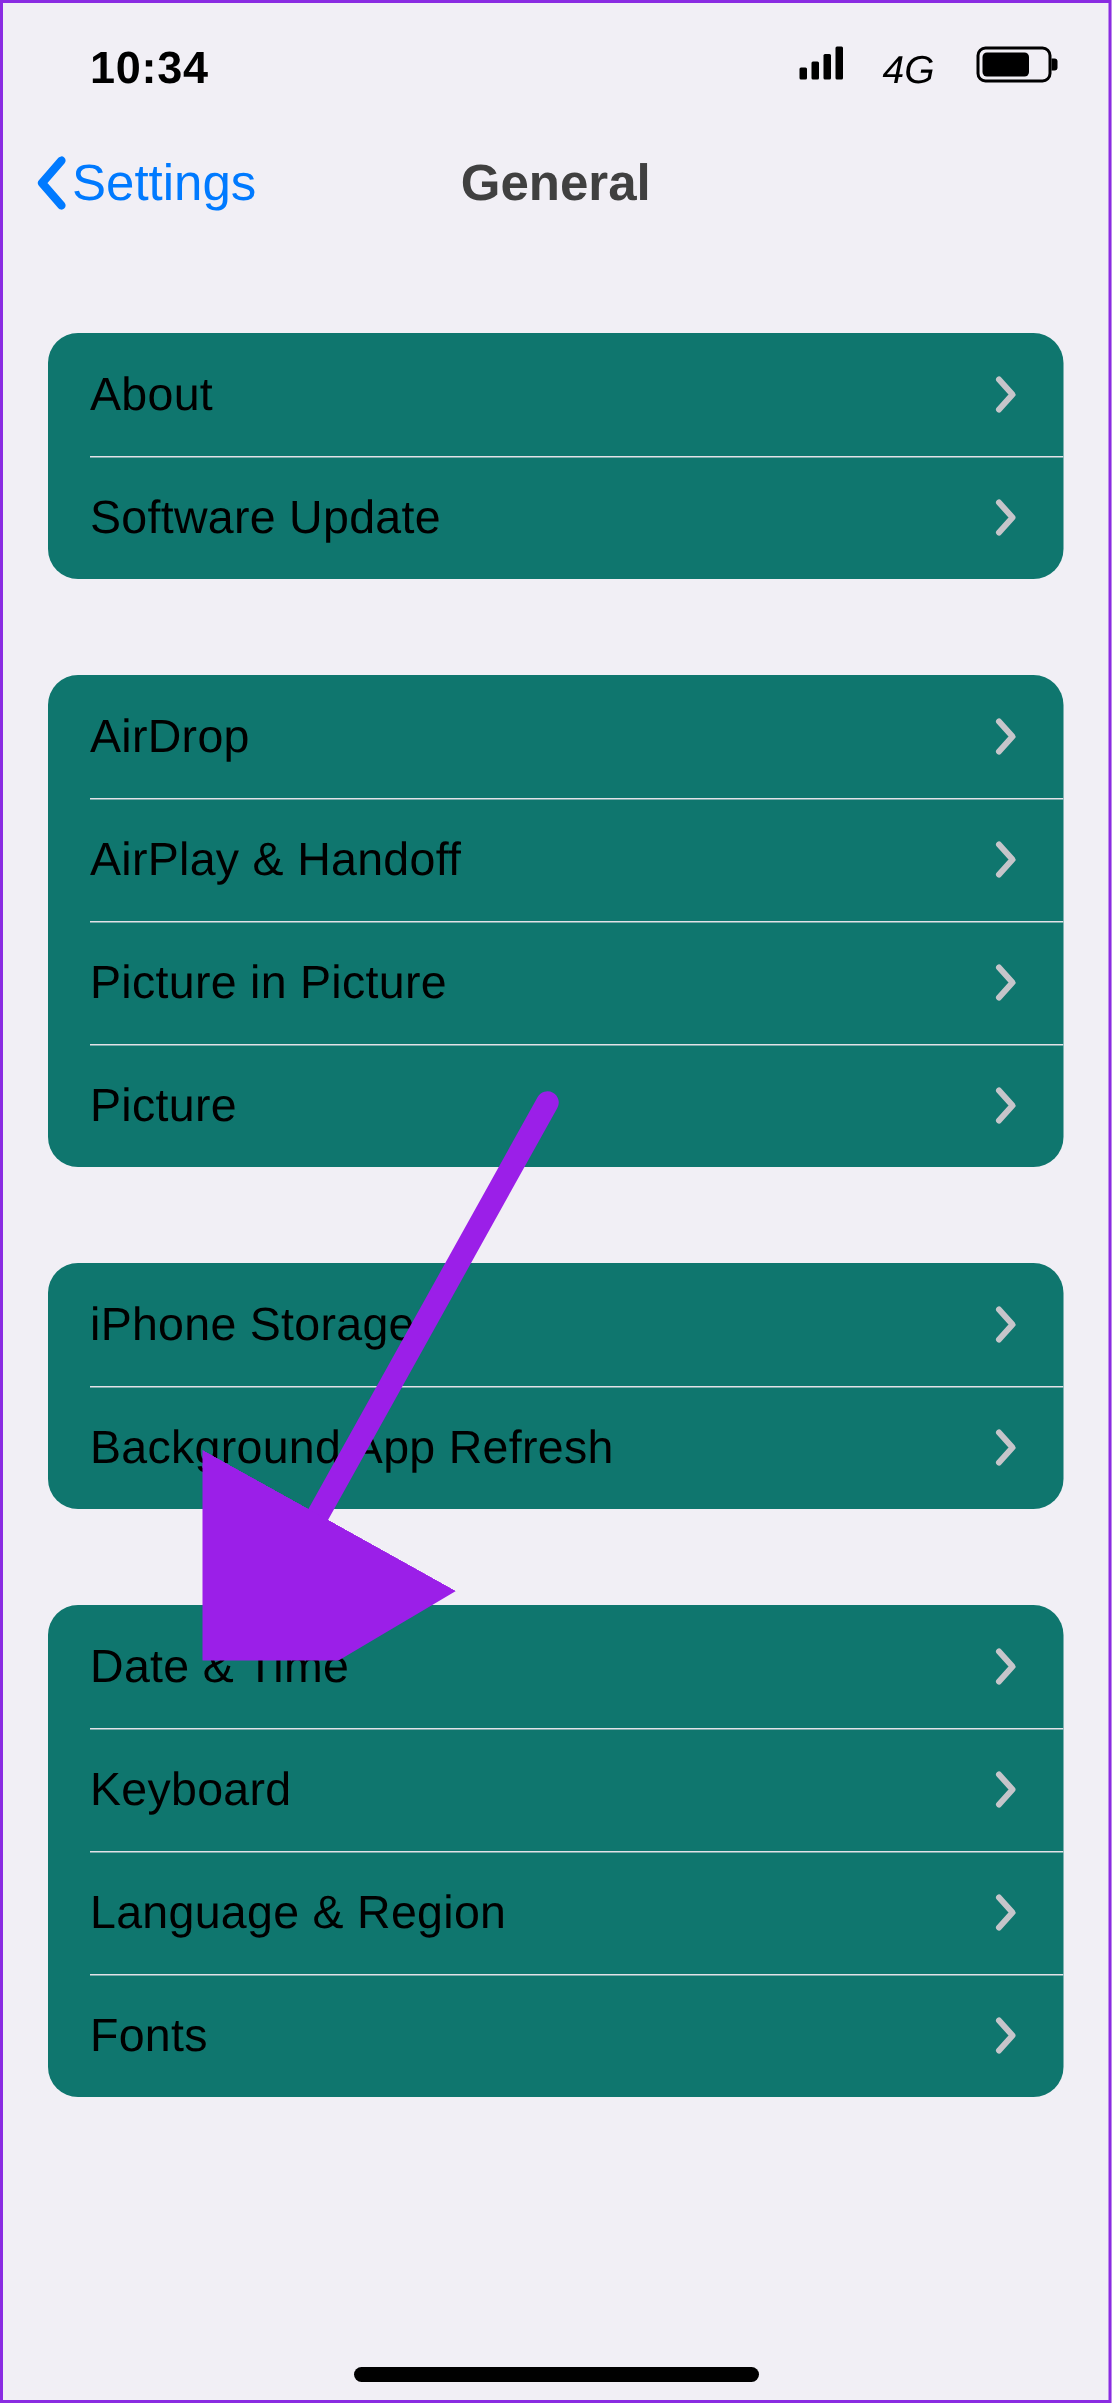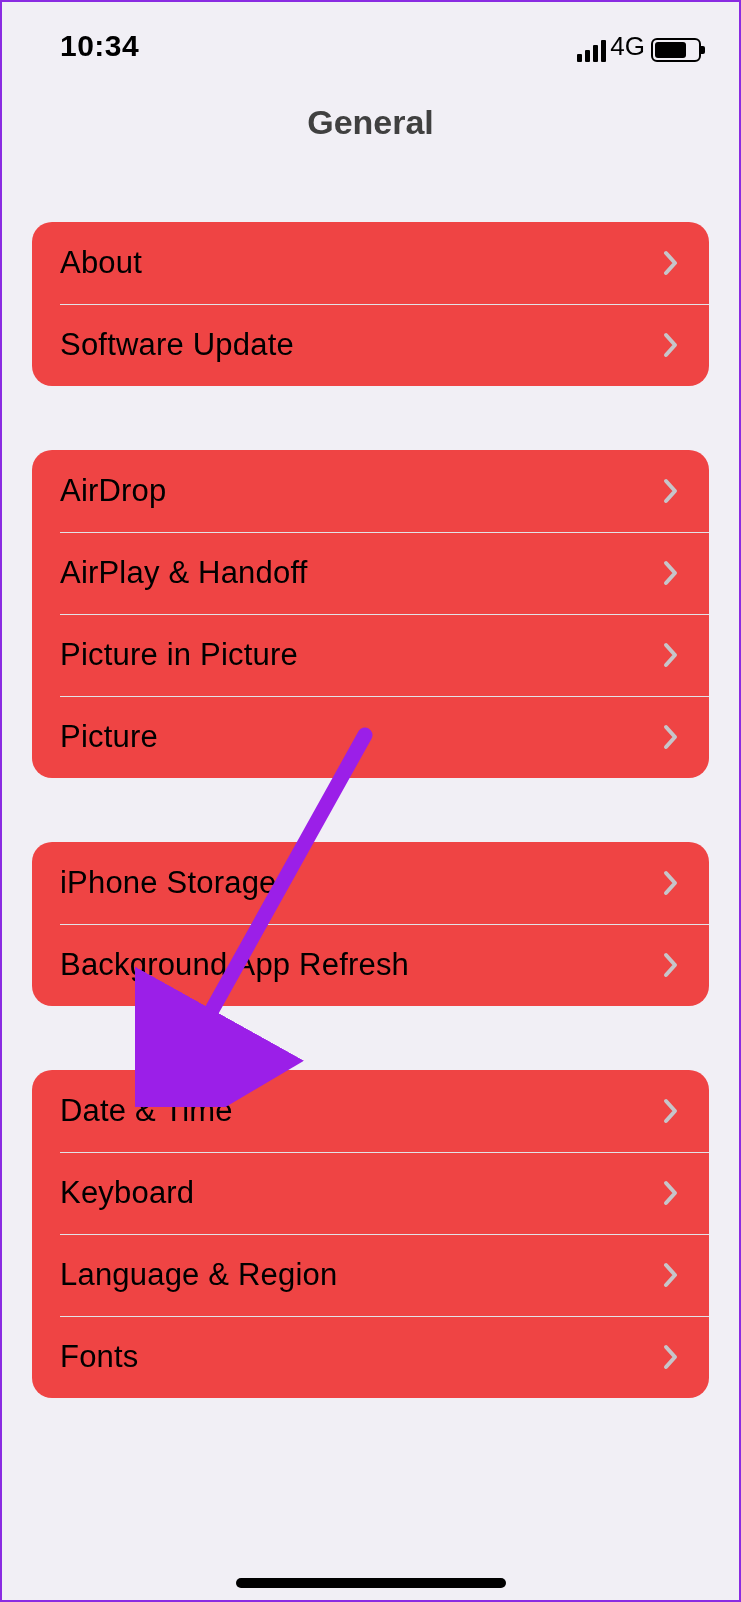--- a/index.html
+++ b/index.html
@@ -25,22 +25,23 @@
       height: 78px;
     }
     .status-time {
       font-size: 30px;
       font-weight: 600;
       color: #000;
       letter-spacing: 0.5px;
     }
     .status-right {
       display: flex;
-      align-items: flex-end;
-      gap: 2px;
+      align-items: flex-start;
+      gap: 24px;
+      font-style: italic;
     }
     .signal-bars {
       display: flex;
       align-items: flex-end;
       gap: 3px;
       height: 22px;
     }
     .signal-bars span {
       width: 5px;
       background: #000;
@@ -110,21 +111,21 @@
       transform: translateX(-50%);
       font-size: 34px;
       font-weight: 600;
       color: #404040;
     }
     .content {
       padding: 0 30px;
       margin-top: 58px;
     }
     .group {
-      background: #ef4444;
+      background: #0f766e;
       border-radius: 20px;
       margin-bottom: 64px;
       overflow: hidden;
     }
     .row {
       display: flex;
       align-items: center;
       justify-content: space-between;
       padding: 0 30px 0 28px;
       height: 82px;
@@ -179,20 +180,28 @@
         <span></span>
     </div>
     <div class="net-label">4G</div>
     <div class="battery">
         <div class="fill"></div>
       </div>
   </div>
 </div>
 
 <div class="nav-header">
+  <div class="back-btn">
+    <span class="back-chevron">
+      <svg width="24" height="38" viewBox="0 0 24 38">
+          <path d="M19 4 L6 19 L19 34" stroke="#007aff" stroke-width="5.5" fill="none" stroke-linecap="round" stroke-linejoin="round"></path>
+        </svg>
+    </span>
+    <span class="back-label">Settings</span>
+  </div>
   <div class="nav-title">General</div>
 </div>
 
 <div class="content" id="content">
     <div class="group">
       <div class="row">
         <span class="row-label">About</span>
         <span class="chevron-right">
           <svg width="16" height="26" viewBox="0 0 16 26">
             <path d="M3 3 L12 13 L3 23" stroke="#c6c5ca" stroke-width="4" fill="none" stroke-linecap="round" stroke-linejoin="round"></path>

